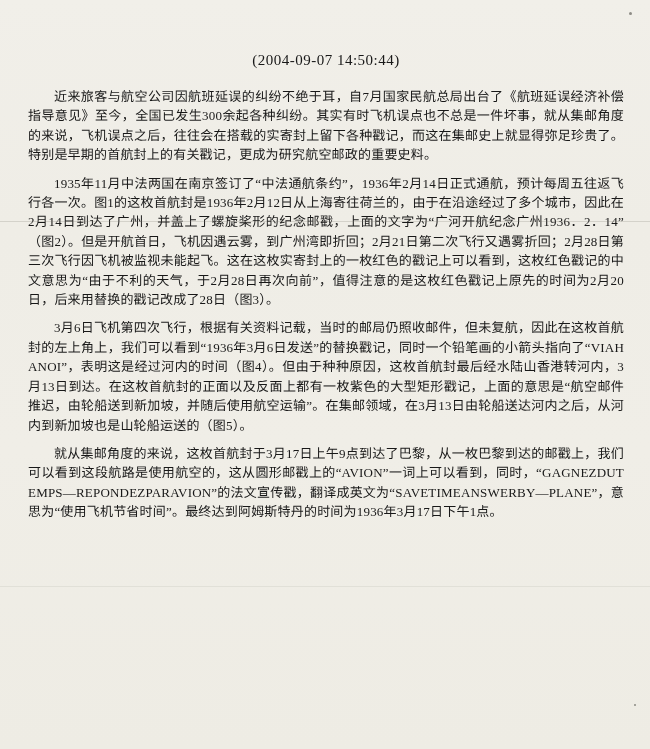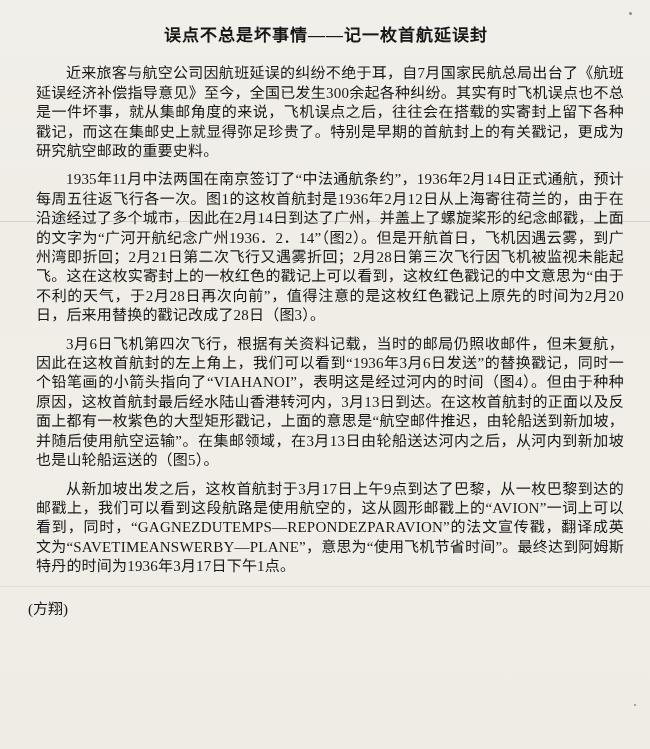--- a/index.html
+++ b/index.html
@@ -56,22 +56,22 @@
   .doc-date {
     margin-top: 40px;
     text-align: center;
     font-size: 15px;
     letter-spacing: 0.5px;
   }
   .doc-body {
     margin-top: 18px;
   }
   .doc-body p {
-    margin: 0 0 9px 8px;
-    font-size: 15px;
+    margin: 0 0 9px 0;
+    font-size: 13px;
     line-height: 19.4px;
     text-align: justify;
     text-indent: 2em;
     letter-spacing: 0.2px;
     word-break: break-all;
   }
   .doc-signature {
     margin-top: 20px;
     font-size: 15px;
     text-indent: 0;
@@ -82,25 +82,24 @@
 
 <div class="scan-page">
 
   <div class="artifact a1"></div>
   <div class="artifact a2"></div>
   <div class="speck s1"></div>
   <div class="speck s2"></div>
   <div class="speck s3"></div>
   <div class="speck s4"></div>
 
-  <h1 class="doc-title">误点不总是坏事情——记一枚首航延误封</h1>
 
+  <div class="doc-date">(2004-09-07 14:50:44)</div>
 
   <div class="doc-body">
     <p>近来旅客与航空公司因航班延误的纠纷不绝于耳，自7月国家民航总局出台了《航班延误经济补偿指导意见》至今，全国已发生300余起各种纠纷。其实有时飞机误点也不总是一件坏事，就从集邮角度的来说，飞机误点之后，往往会在搭载的实寄封上留下各种戳记，而这在集邮史上就显得弥足珍贵了。特别是早期的首航封上的有关戳记，更成为研究航空邮政的重要史料。</p>
     <p>1935年11月中法两国在南京签订了“中法通航条约”，1936年2月14日正式通航，预计每周五往返飞行各一次。图1的这枚首航封是1936年2月12日从上海寄往荷兰的，由于在沿途经过了多个城市，因此在2月14日到达了广州，并盖上了螺旋桨形的纪念邮戳，上面的文字为“广河开航纪念广州1936．2．14”（图2）。但是开航首日，飞机因遇云雾，到广州湾即折回；2月21日第二次飞行又遇雾折回；2月28日第三次飞行因飞机被监视未能起飞。这在这枚实寄封上的一枚红色的戳记上可以看到，这枚红色戳记的中文意思为“由于不利的天气，于2月28日再次向前”，值得注意的是这枚红色戳记上原先的时间为2月20日，后来用替换的戳记改成了28日（图3）。</p>
     <p>3月6日飞机第四次飞行，根据有关资料记载，当时的邮局仍照收邮件，但未复航，因此在这枚首航封的左上角上，我们可以看到“1936年3月6日发送”的替换戳记，同时一个铅笔画的小箭头指向了“VIAHANOI”，表明这是经过河内的时间（图4）。但由于种种原因，这枚首航封最后经水陆山香港转河内，3月13日到达。在这枚首航封的正面以及反面上都有一枚紫色的大型矩形戳记，上面的意思是“航空邮件推迟，由轮船送到新加坡，并随后使用航空运输”。在集邮领域，在3月13日由轮船送达河内之后，从河内到新加坡也是山轮船运送的（图5）。</p>
-    <p>从新加坡出发之后，这枚首航封于3月17日上午9点到达了巴黎，从一枚巴黎到达的邮戳上，我们可以看到这段航路是使用航空的，这从圆形邮戳上的“AVION”一词上可以看到，同时，“GAGNEZDUTEMPS—REPONDEZPARAVION”的法文宣传戳，翻译成英文为“SAVETIMEANSWERBY—PLANE”，意思为“使用飞机节省时间”。最终达到阿姆斯特丹的时间为1936年3月17日下午1点。</p>
+    <p>就从集邮角度的来说，这枚首航封于3月17日上午9点到达了巴黎，从一枚巴黎到达的邮戳上，我们可以看到这段航路是使用航空的，这从圆形邮戳上的“AVION”一词上可以看到，同时，“GAGNEZDUTEMPS—REPONDEZPARAVION”的法文宣传戳，翻译成英文为“SAVETIMEANSWERBY—PLANE”，意思为“使用飞机节省时间”。最终达到阿姆斯特丹的时间为1936年3月17日下午1点。</p>
   </div>
 
-  <div class="doc-signature">(方翔)</div>
 
 </div>
 
 </body></html>

